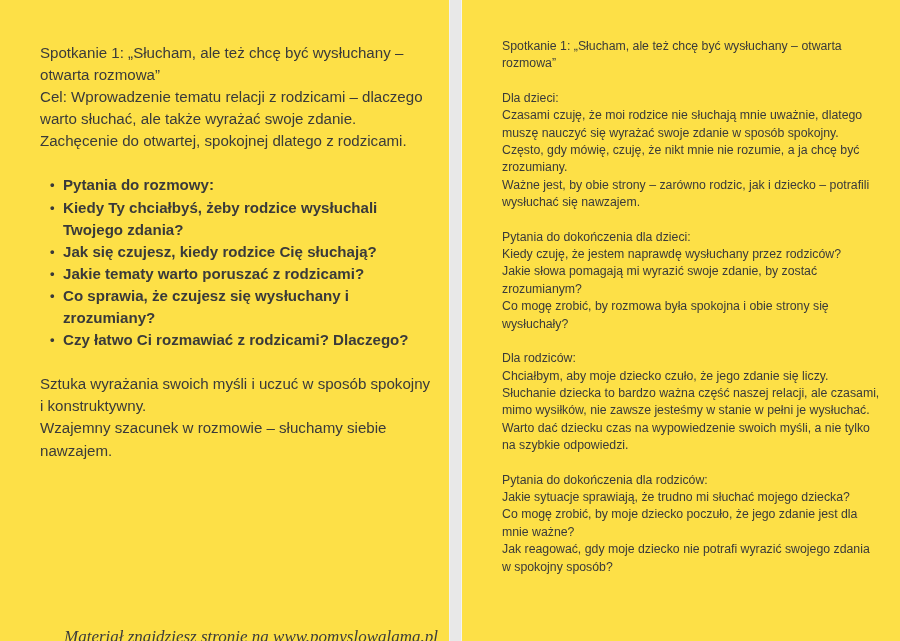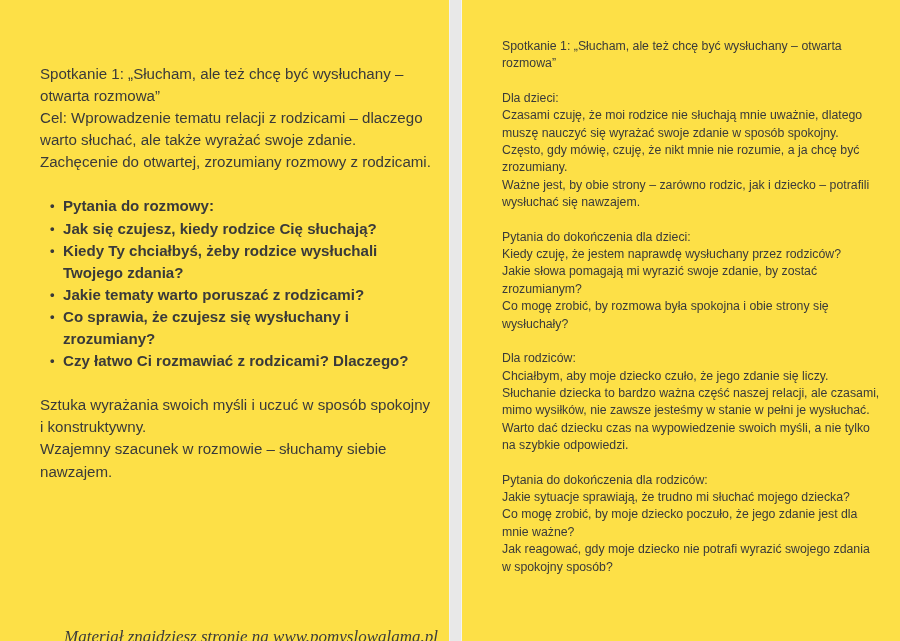--- a/index.html
+++ b/index.html
@@ -62,21 +62,21 @@
     width: 450px;
   }
   .page-right {
     left: 462px;
     width: 438px;
   }
 
   .page-left .page-body {
     position: absolute;
     left: 40px;
-    top: 63px;
+    top: 42px;
     width: 392px;
     font-size: 15.1px;
     line-height: 22.1px;
   }
   .page-right .page-body {
     position: absolute;
     left: 40px;
     top: 38px;
     width: 380px;
     font-size: 12.3px;
@@ -146,29 +146,29 @@
     <div class="page-body">
 
       <div class="block">
         <p class="line">Spotkanie 1: „Słucham, ale też chcę być wysłuchany –</p>
         <p class="line">otwarta rozmowa”</p>
       </div>
 
       <div class="block">
         <p class="line">Cel: Wprowadzenie tematu relacji z rodzicami – dlaczego</p>
         <p class="line">warto słuchać, ale także wyrażać swoje zdanie.</p>
-        <p class="line">Zachęcenie do otwartej, zrozumiany rozmowy z rodzicami.</p>
+        <p class="line">Zachęcenie do otwartej, spokojnej dlatego z rodzicami.</p>
       </div>
 
       <div class="spacer"></div>
 
       <ul class="bullets">
         <li>Pytania do rozmowy:</li>
+        <li>Kiedy Ty chciałbyś, żeby rodzice wysłuchali Twojego zdania?</li>
         <li>Jak się czujesz, kiedy rodzice Cię słuchają?</li>
-        <li>Kiedy Ty chciałbyś, żeby rodzice wysłuchali Twojego zdania?</li>
         <li>Jakie tematy warto poruszać z rodzicami?</li>
         <li>Co sprawia, że czujesz się wysłuchany i zrozumiany?</li>
         <li>Czy łatwo Ci rozmawiać z rodzicami? Dlaczego?</li>
       </ul>
 
       <div class="spacer"></div>
 
       <div class="block">
         <p class="line">Sztuka wyrażania swoich myśli i uczuć w sposób spokojny i konstruktywny.</p>
         <p class="line">Wzajemny szacunek w rozmowie – słuchamy siebie nawzajem.</p>

